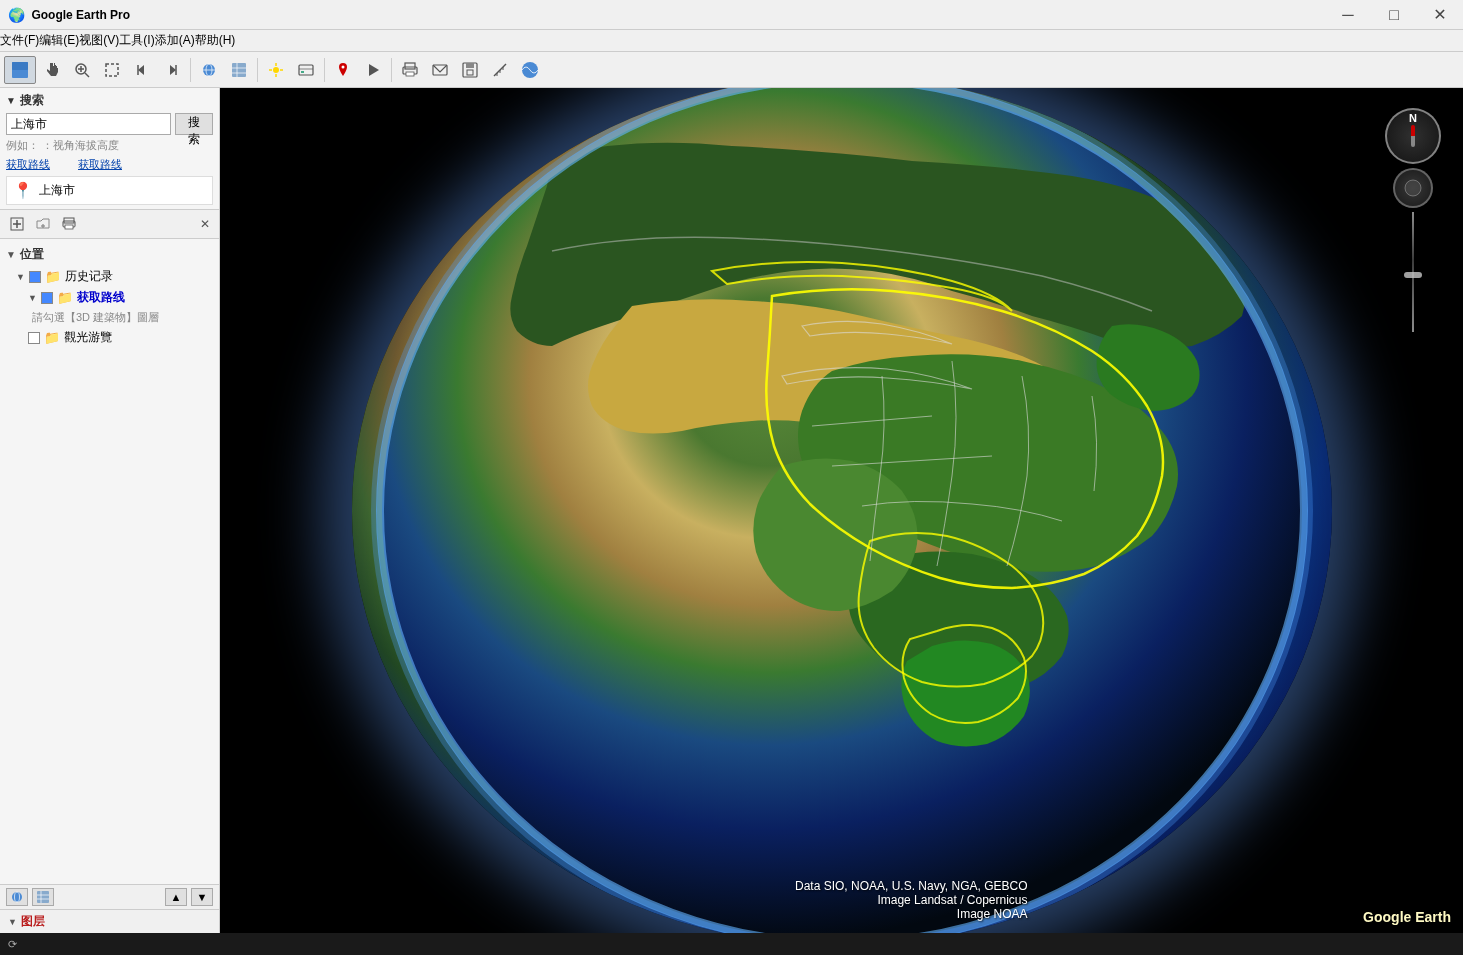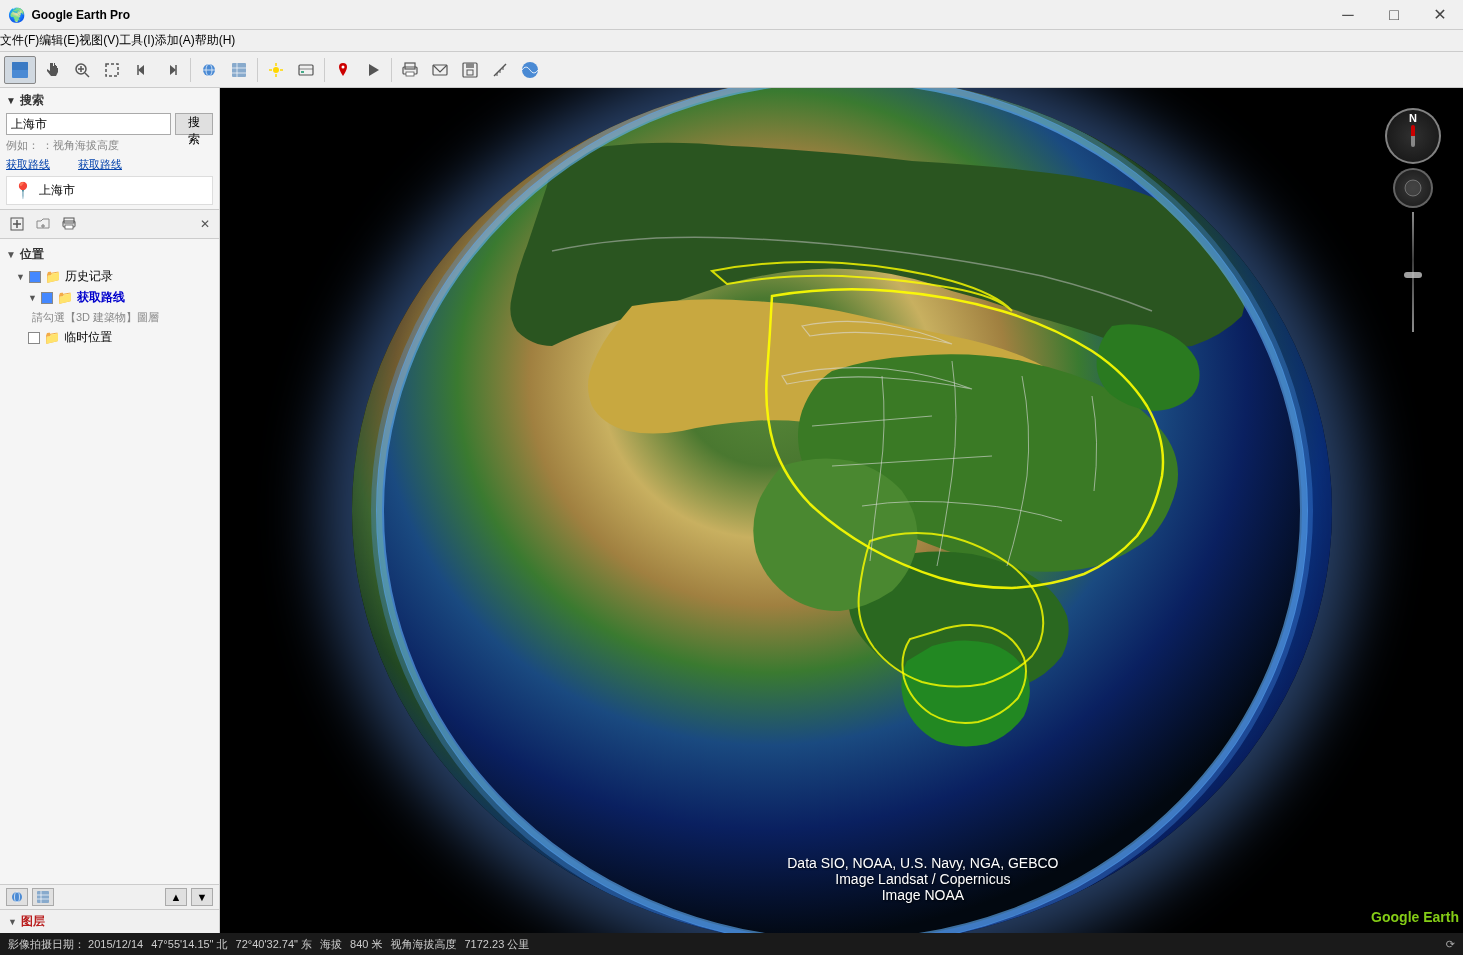--- a/index.html
+++ b/index.html
@@ -196,22 +196,22 @@
       width: 100%; height: 22px; background: #1a1a1a;
       display: flex; align-items: center; justify-content: space-between;
       padding: 0 8px; color: #ccc; font-size: 11px;
     }
     #statusbar-left { display: flex; gap: 8px; }
     #statusbar-right { display: flex; gap: 8px; align-items: center; }
     .status-text { color: #ccc; font-size: 11px; }
 
     
     #attribution {
-      position: absolute; bottom: 30px; left: 50%; transform: translateX(-20%);
-      color: #fff; font-size: 14px; text-align: center;
+      position: absolute; bottom: 12px; left: 50%; transform: translateX(-20%);
+      color: #fff; font-size: 12px; text-align: right;
       text-shadow: 1px 1px 2px rgba(0,0,0,0.8);
       pointer-events: none;
     }
     .bottom-btn {
       width: 22px; height: 18px; border: 1px solid #aaa; background: #e0e0e0;
       cursor: pointer; display: flex; align-items: center; justify-content: center;
       font-size: 11px;
     }
     #layers-label { font-size: 12px; color: #b91c1c; font-weight: bold; }
 
@@ -430,21 +430,21 @@
         <span style="display:inline-block;width:12px;height:12px;border:1px solid #888;background:#4488ff;vertical-align:middle;"></span>
         <span style="color:#e8a000;font-size:13px;">📁</span>
         <span class="item-label blue">获取路线</span>
       </div>
 
       <div class="tree-leaf">請勾選【3D 建築物】圖層</div>
 
       <div class="tree-item">
         <span style="display:inline-block;width:12px;height:12px;border:1px solid #888;background:#fff;vertical-align:middle;margin-left:12px;"></span>
         <span style="color:#e8a000;font-size:13px;">📁</span>
-        <span class="item-label">临时位置</span>
+        <span class="item-label">觀光游覽</span>
       </div>
     </div>
 
     <div id="left-bottom">
       <button class="bottom-btn" title="地球模式">
         <svg width="14" height="14" viewBox="0 0 14 14">
             <circle cx="7" cy="7" r="5" fill="#4a8ad4"></circle>
             <ellipse cx="7" cy="7" rx="2.5" ry="5" fill="none" stroke="#fff" stroke-width="0.7"></ellipse>
           </svg>
       </button>
@@ -553,37 +553,25 @@
         <div id="nav-slider"></div>
       </div>
     </div>
 
     <div id="attribution">
       <div>Data SIO, NOAA, U.S. Navy, NGA, GEBCO</div>
       <div>Image Landsat / Copernicus</div>
       <div>Image NOAA</div>
     </div>
 
-    <div style="position:absolute;bottom:8px;right:4px;color:#84cc16;font-size:14px;font-weight:bold;text-shadow:1px 1px 3px rgba(0,0,0,0.8);">
+    <div style="position:absolute;bottom:8px;right:12px;color:#fef9c3;font-size:14px;font-weight:bold;text-shadow:1px 1px 3px rgba(0,0,0,0.8);">
       <span>Google Earth</span>
     </div>
 
   </div>
 
 </div>
 
 <div id="statusbar">
-  <div id="statusbar-left">
-    <span class="status-text">
-      <span>影像拍摄日期：</span>
-      <span>2015/12/14</span>
-    </span>
-    <span class="status-text">47°55'14.15" 北</span>
-    <span class="status-text">72°40'32.74" 东</span>
-    <span class="status-text">海拔</span>
-    <span class="status-text">840 米</span>
-    <span class="status-text">视角海拔高度</span>
-    <span class="status-text">7172.23 公里</span>
-  </div>
   <div id="statusbar-right">
     <span style="color:#aaa;font-size:11px;">⟳</span>
   </div>
 </div>
 
 </body></html>

